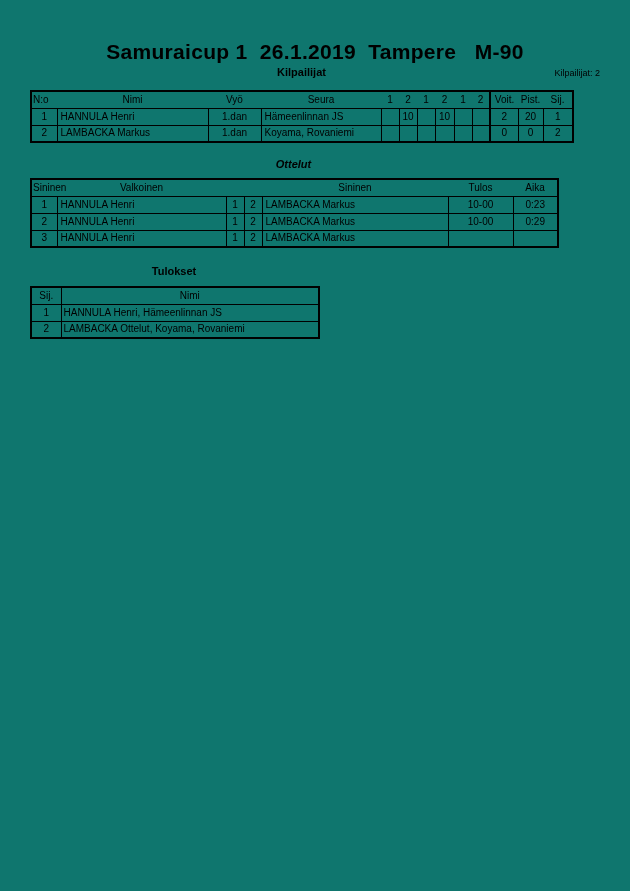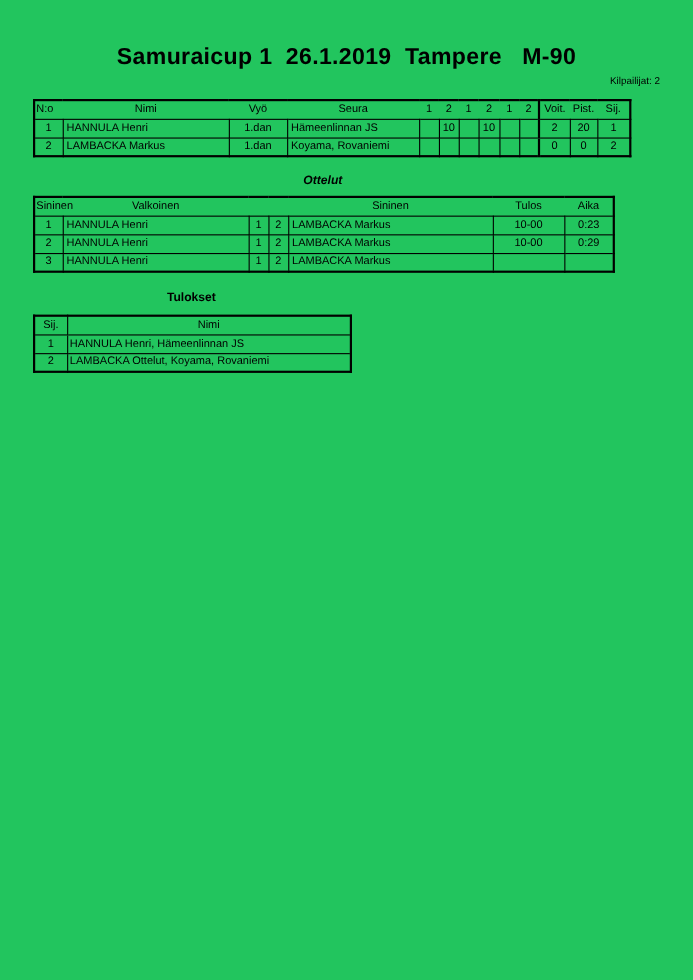--- a/index.html
+++ b/index.html
@@ -2,21 +2,21 @@
 <html><head>
 <meta charset="utf-8">
 <style>
   * { margin:0; padding:0; box-sizing:border-box; }
   html,body { background:#fff; }
   body {
     width:630px; height:891px;
     font-family:"Liberation Sans", sans-serif;
     color:#000;
   }
-  .page { position:relative; width:630px; height:891px; background:#22c55e; overflow:hidden; }
+  .page { position:relative; width:630px; height:891px; background:#0f766e; overflow:hidden; }
 
   .page-title {
     position:absolute; top:40px; left:0; width:630px;
     text-align:center; font-size:21px; font-weight:bold;
     white-space:pre; letter-spacing:0.3px;
   }
   .sec-title {
     position:absolute; font-weight:bold; font-size:11px; text-align:center;
     white-space:nowrap;
   }
@@ -49,20 +49,21 @@
   th.hleft { text-align:left; padding-left:1px; }
   .thickL { border-left:2px solid #000 !important; }
   th.divR { border-right:1px solid #000; }
 </style>
 </head>
 <body>
 
 <div class="page">
 
   <div class="page-title">Samuraicup 1  26.1.2019  Tampere   M-90</div>
+  <div class="sec-title t1">Kilpailijat</div>
   <div class="count-note">Kilpailijat: 2</div>
 
   <table class="tbl-competitors">
     <colgroup>
       <col style="width:26px">
         <col style="width:151px">
         <col style="width:53px">
         <col style="width:120px">
       <col style="width:18px">
         <col style="width:18px">

